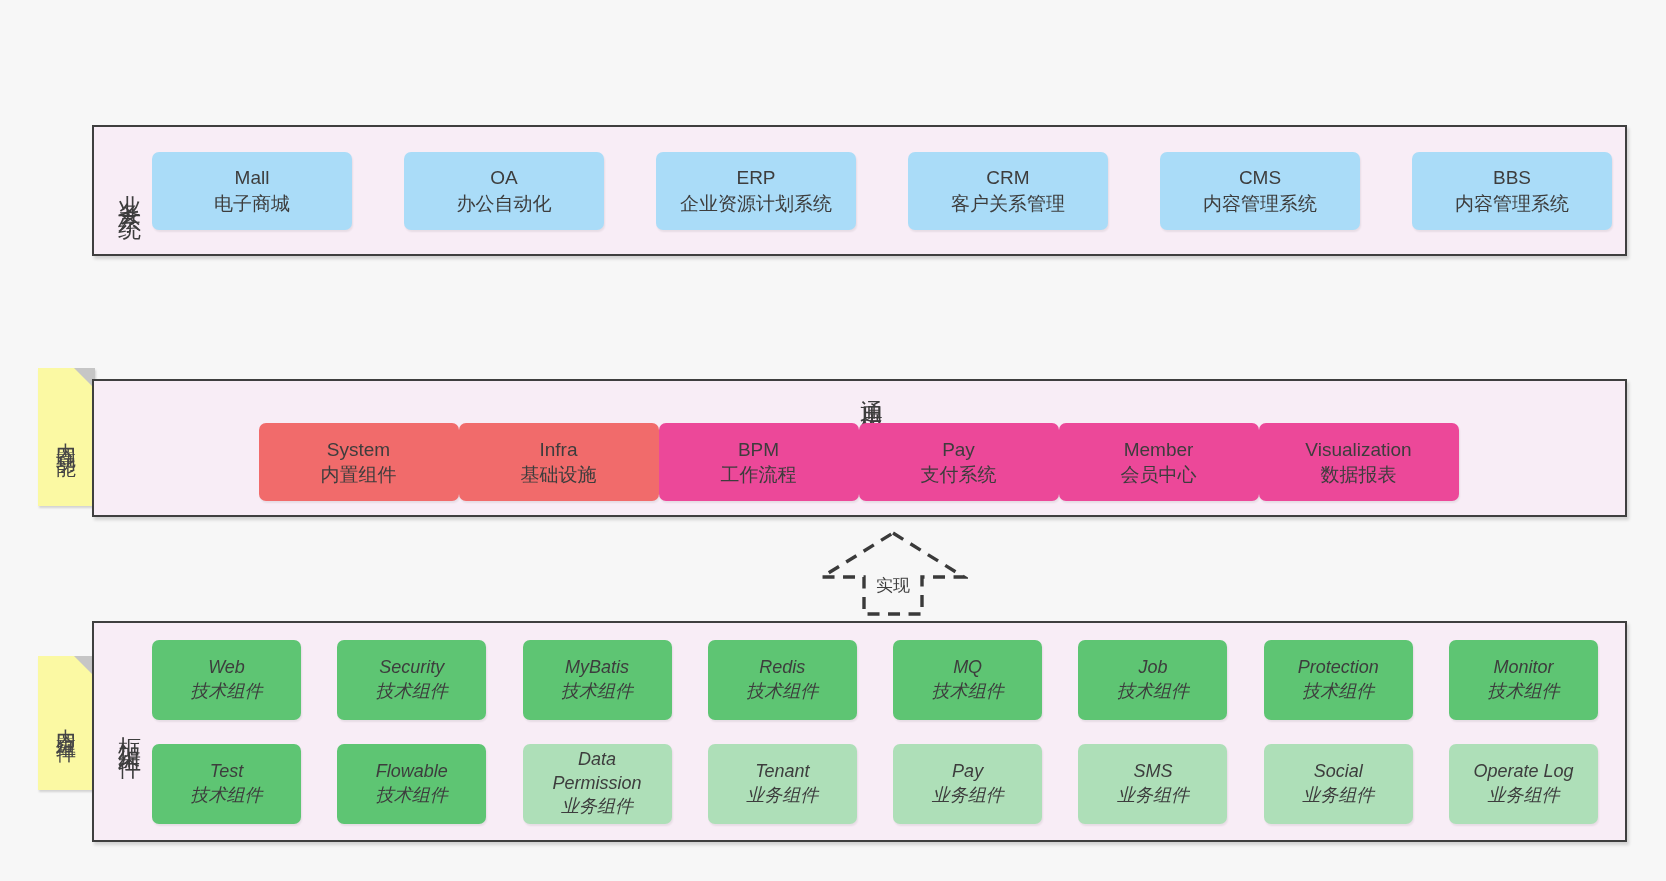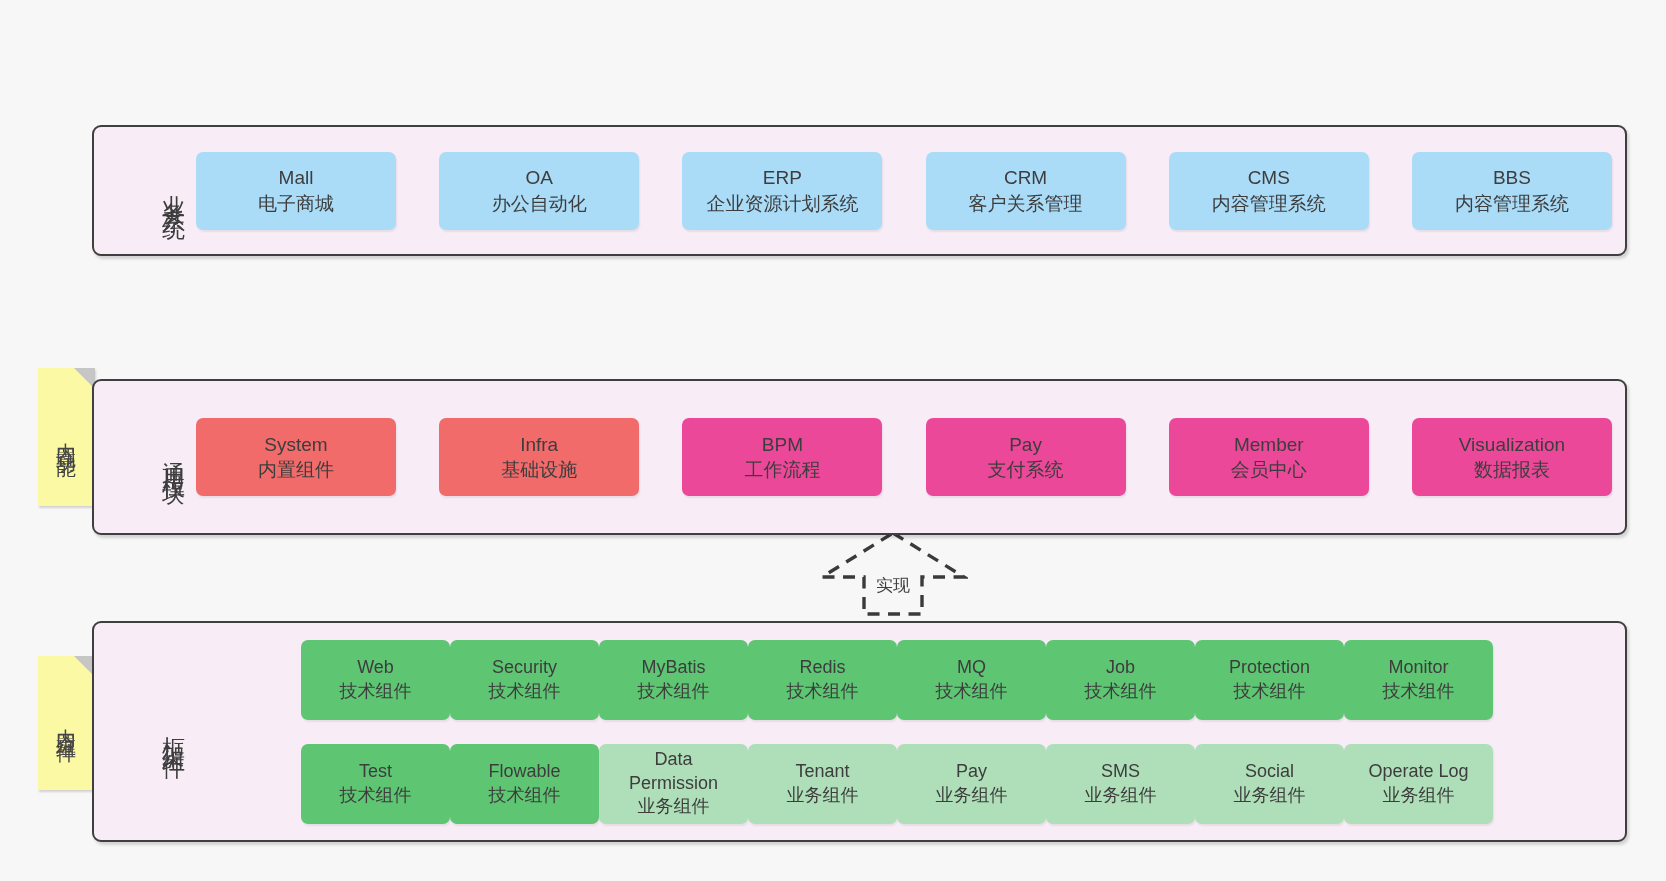--- a/index.html
+++ b/index.html
@@ -8,46 +8,45 @@
     width:1666px;height:881px;overflow:hidden;
     background:#f7f7f7;
     font-family:"Liberation Sans","DejaVu Sans",sans-serif;
     color:#3d3d3d;
   }
   .canvas{position:relative;width:1666px;height:881px;}
 
   
   .panel{
     position:absolute;left:92px;width:1535px;box-sizing:border-box;
-    background:#f8edf6;border:2px solid #3f3f3f;border-radius:9px;
+    background:#f8edf6;border:2px solid #3f3f3f;border-radius:0;
     display:flex;align-items:center;
     box-shadow:2px 3px 3px rgba(0,0,0,0.15);
     z-index:2;
-    padding-left:44px;
   }
   #panel-business{top:125px;height:131px;}
-  #panel-modules{top:379px;height:156px;}
+  #panel-modules{top:379px;height:138px;flex-direction:column;}
   #panel-components{top:621px;height:221px;}
 
   .vlabel{
     flex:none;width:34px;margin-left:13px;
     writing-mode:vertical-rl;text-orientation:upright;
     font-size:23px;letter-spacing:7px;line-height:1;
     text-align:center;color:#3d3d3d;
   }
 
   .boxes{
     flex:1;display:flex;justify-content:space-between;align-items:center;
     margin-left:11px;margin-right:13px;
   }
   #panel-components .col{
     flex:1;display:flex;flex-direction:column;gap:24px;
     margin-left:11px;margin-right:27px;
   }
-  #panel-components .row{display:flex;justify-content:center;}
+  #panel-components .row{display:flex;justify-content:space-between;font-style:italic;}
 
   
   .box{
     display:flex;flex-direction:column;align-items:center;justify-content:center;
     text-align:center;border-radius:7px;
     font-size:19px;line-height:1.33;color:#3d3d3d;
     box-shadow:1px 2px 2px rgba(0,0,0,0.07);
   }
   .big .box{width:200px;height:78px;}
   .row .box{width:149px;height:80px;font-size:18px;}

